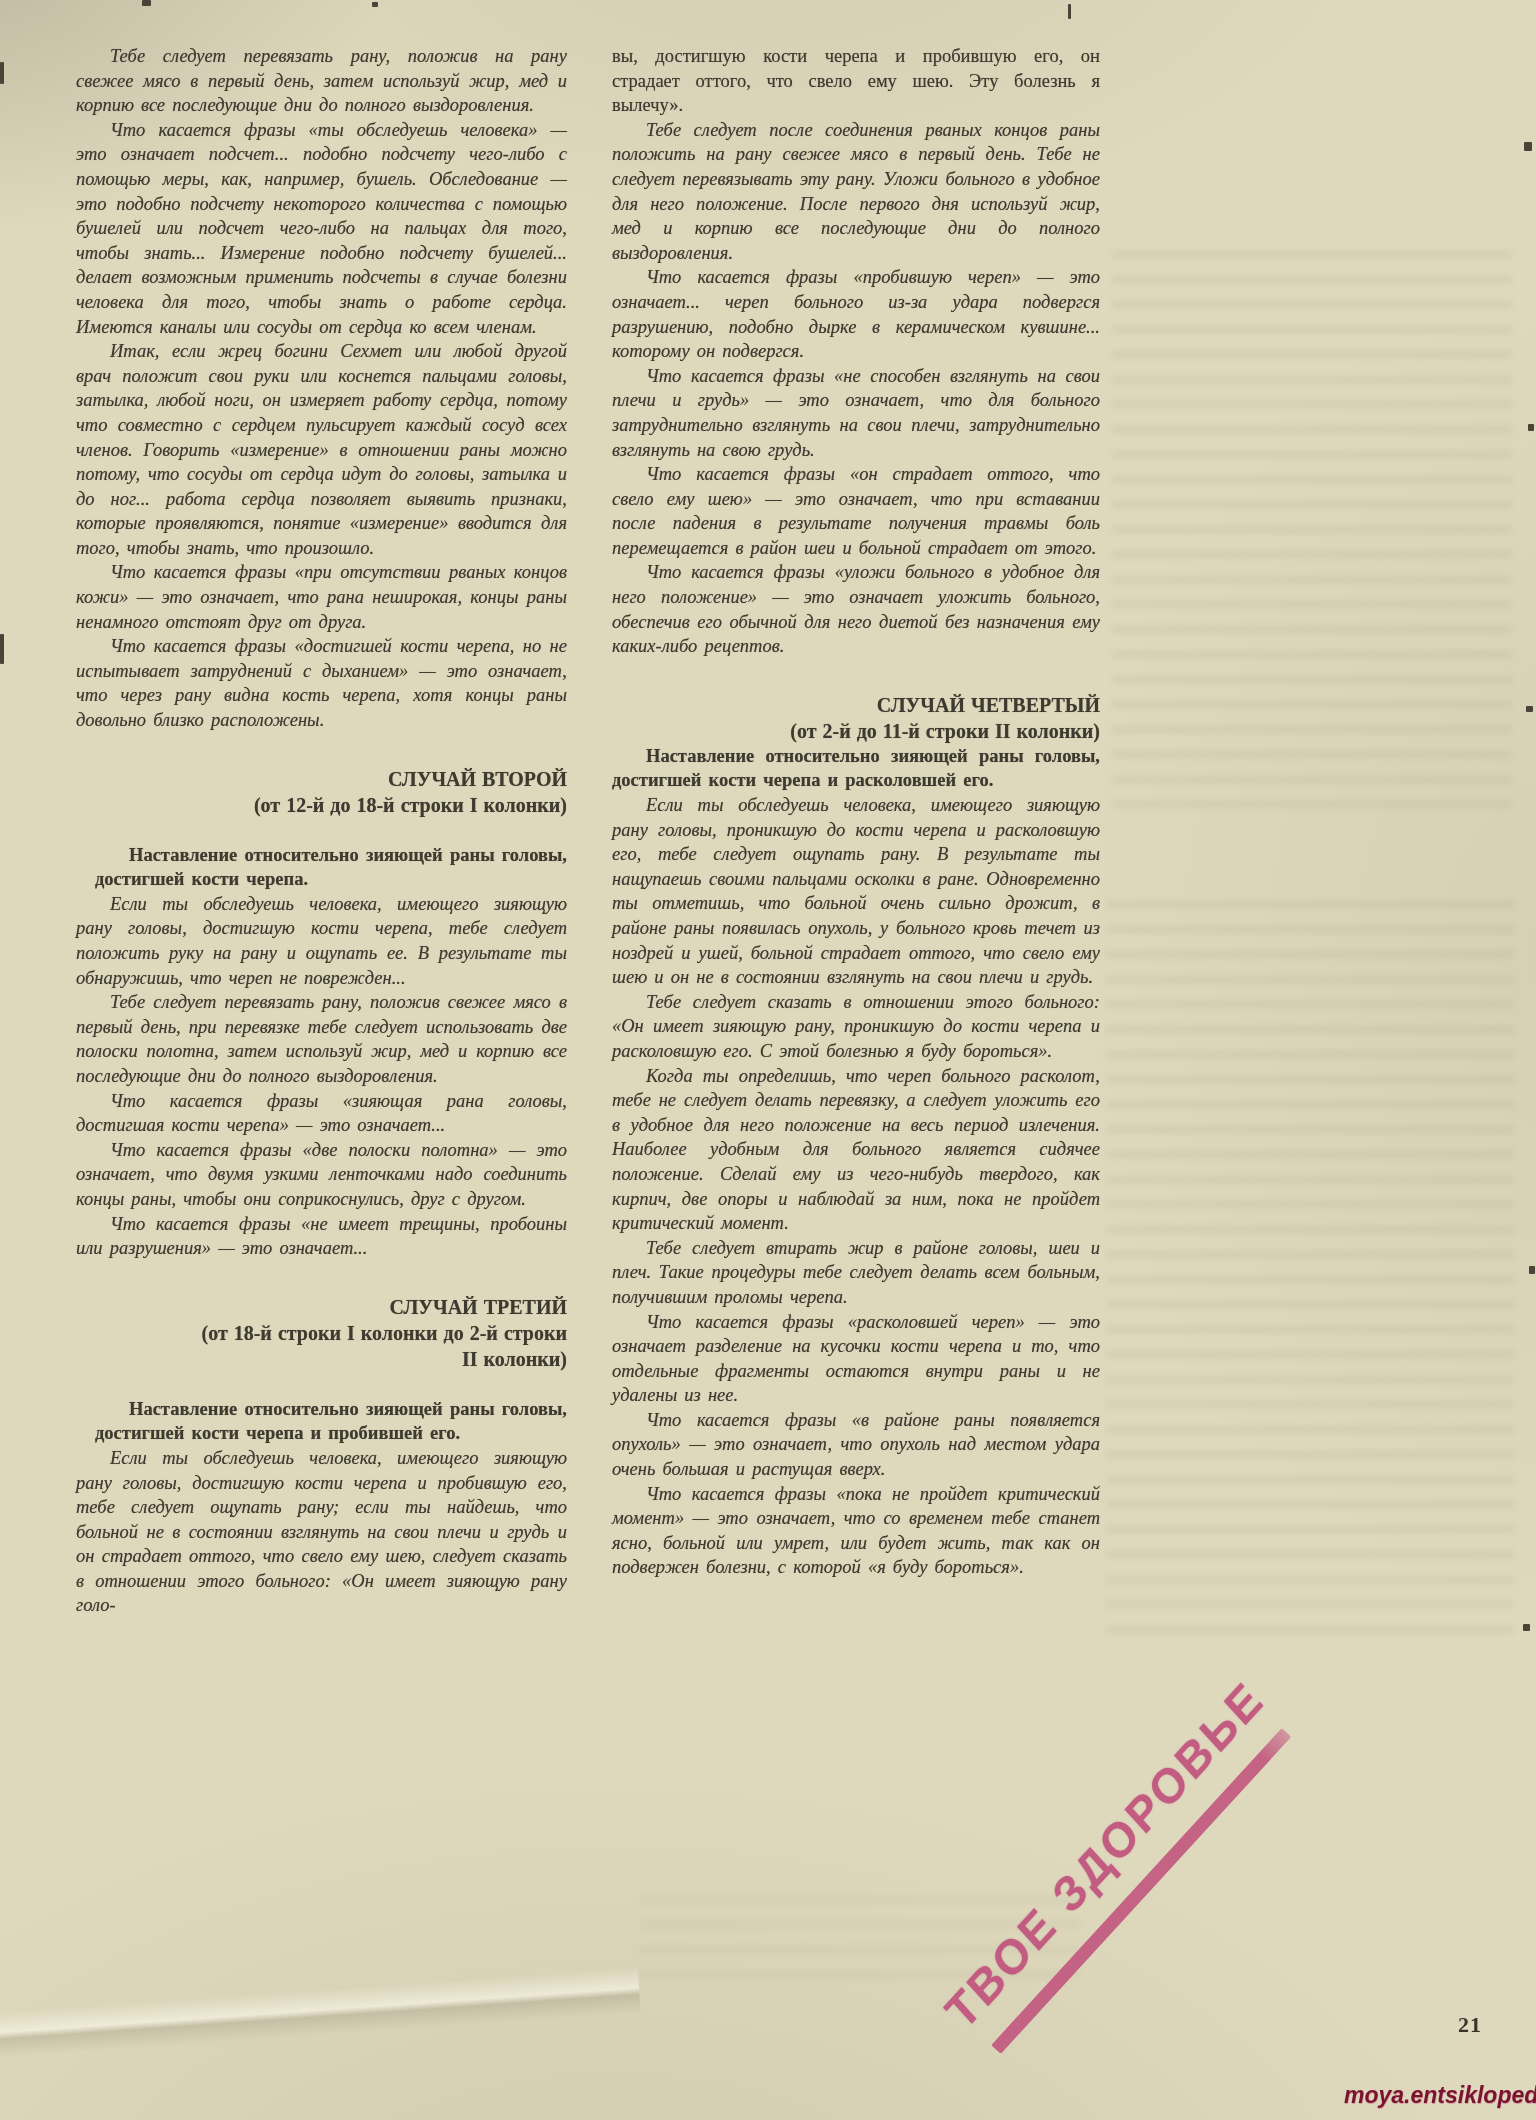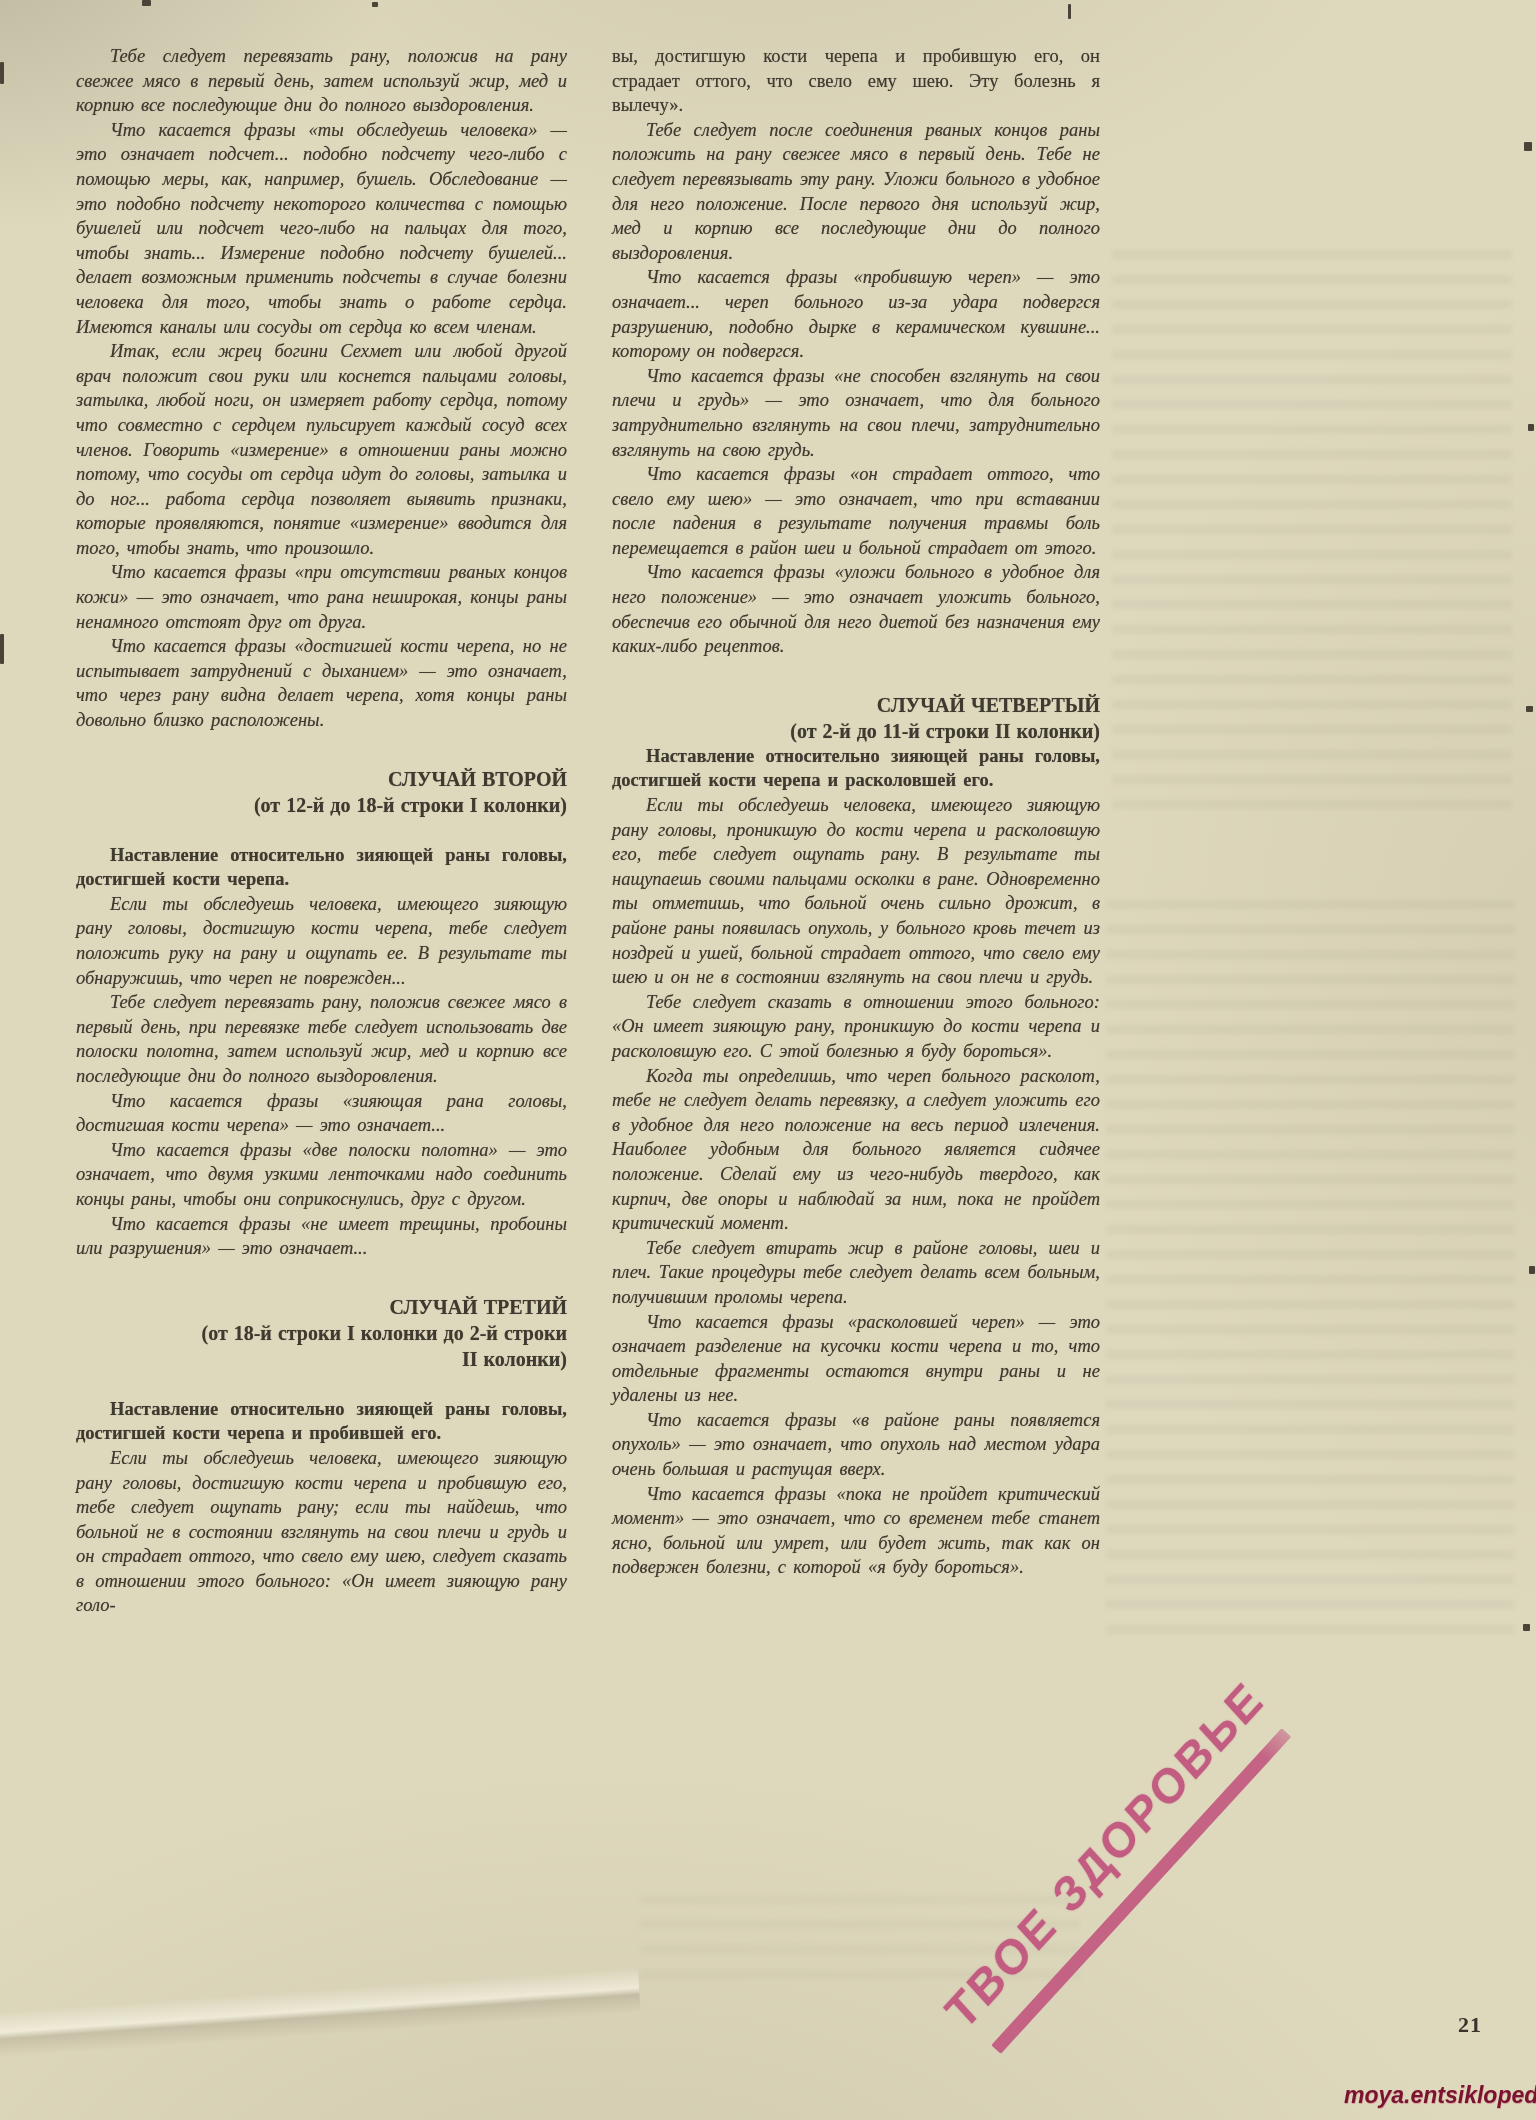--- a/index.html
+++ b/index.html
@@ -30,21 +30,21 @@
   .col-left{left:76px;width:491px;}
   .col-right{left:612px;width:488px;}
   .block{margin:0;}
   .p{text-indent:34px;font-style:italic;}
   .p-cont{text-indent:0;}
   .heading{
     font-weight:bold;font-size:20px;line-height:26px;
     text-align:right;white-space:pre-line;word-spacing:1px;
     margin-top:33px;
   }
-  .lead{font-weight:bold;text-indent:34px;margin-top:25px;}
+  .lead{font-weight:bold;text-indent:34px;margin-top:25px;margin-left:19px;}
   .lead-tight{font-weight:bold;text-indent:34px;margin-top:0;}
 
   
   .stamp-text{
     position:absolute;left:972px;top:1985px;
     transform:rotate(-47.5deg) skewX(-5deg);transform-origin:left bottom;
     font-family:"Liberation Sans","DejaVu Sans",sans-serif;
     font-weight:bold;font-size:47px;letter-spacing:3px;white-space:nowrap;
     color:var(--stamp);opacity:.93;
     text-shadow:0 0 2px rgba(193,83,125,.45);
@@ -98,21 +98,21 @@
 
 <div class="ghost ghost-a"></div>
 <div class="ghost ghost-b"></div>
 <div class="ghost ghost-c"></div>
 
 <div class="col col-left">
     <p class="block p">Тебе следует перевязать рану, положив на рану свежее мясо в первый день, затем используй жир, мед и корпию все последующие дни до полного выздоровления.</p>
     <p class="block p">Что касается фразы «ты обследуешь человека» — это означает подсчет... подобно подсчету чего-либо с помощью меры, как, например, бушель. Обследование — это подобно подсчету некоторого количества с помощью бушелей или подсчет чего-либо на пальцах для того, чтобы знать... Измерение подобно подсчету бушелей... делает возможным применить подсчеты в случае болезни человека для того, чтобы знать о работе сердца. Имеются каналы или сосуды от сердца ко всем членам.</p>
     <p class="block p">Итак, если жрец богини Сехмет или любой другой врач положит свои руки или коснется пальцами головы, затылка, любой ноги, он измеряет работу сердца, потому что совместно с сердцем пульсирует каждый сосуд всех членов. Говорить «измерение» в отношении раны можно потому, что сосуды от сердца идут до головы, затылка и до ног... работа сердца позволяет выявить признаки, которые проявляются, понятие «измерение» вводится для того, чтобы знать, что произошло.</p>
     <p class="block p">Что касается фразы «при отсутствии рваных концов кожи» — это означает, что рана неширокая, концы раны ненамного отстоят друг от друга.</p>
-    <p class="block p">Что касается фразы «достигшей кости черепа, но не испытывает затруднений с дыханием» — это означает, что через рану видна делает черепа, хотя концы раны довольно близко расположены.</p>
+    <p class="block p">Что касается фразы «достигшей кости черепа, но не испытывает затруднений с дыханием» — это означает, что через рану видна кость черепа, хотя концы раны довольно близко расположены.</p>
     <p class="block heading">СЛУЧАЙ ВТОРОЙ
 (от 12-й до 18-й строки I колонки)</p>
     <p class="block lead">Наставление относительно зияющей раны головы, достигшей кости черепа.</p>
     <p class="block p">Если ты обследуешь человека, имеющего зияющую рану головы, достигшую кости черепа, тебе следует положить руку на рану и ощупать ее. В результате ты обнаружишь, что череп не поврежден...</p>
     <p class="block p">Тебе следует перевязать рану, положив свежее мясо в первый день, при перевязке тебе следует использовать две полоски полотна, затем используй жир, мед и корпию все последующие дни до полного выздоровления.</p>
     <p class="block p">Что касается фразы «зияющая рана головы, достигшая кости черепа» — это означает...</p>
     <p class="block p">Что касается фразы «две полоски полотна» — это означает, что двумя узкими ленточками надо соединить концы раны, чтобы они соприкоснулись, друг с другом.</p>
     <p class="block p">Что касается фразы «не имеет трещины, пробоины или разрушения» — это означает...</p>
     <p class="block heading">СЛУЧАЙ ТРЕТИЙ
 (от 18-й строки I колонки до 2-й строки

